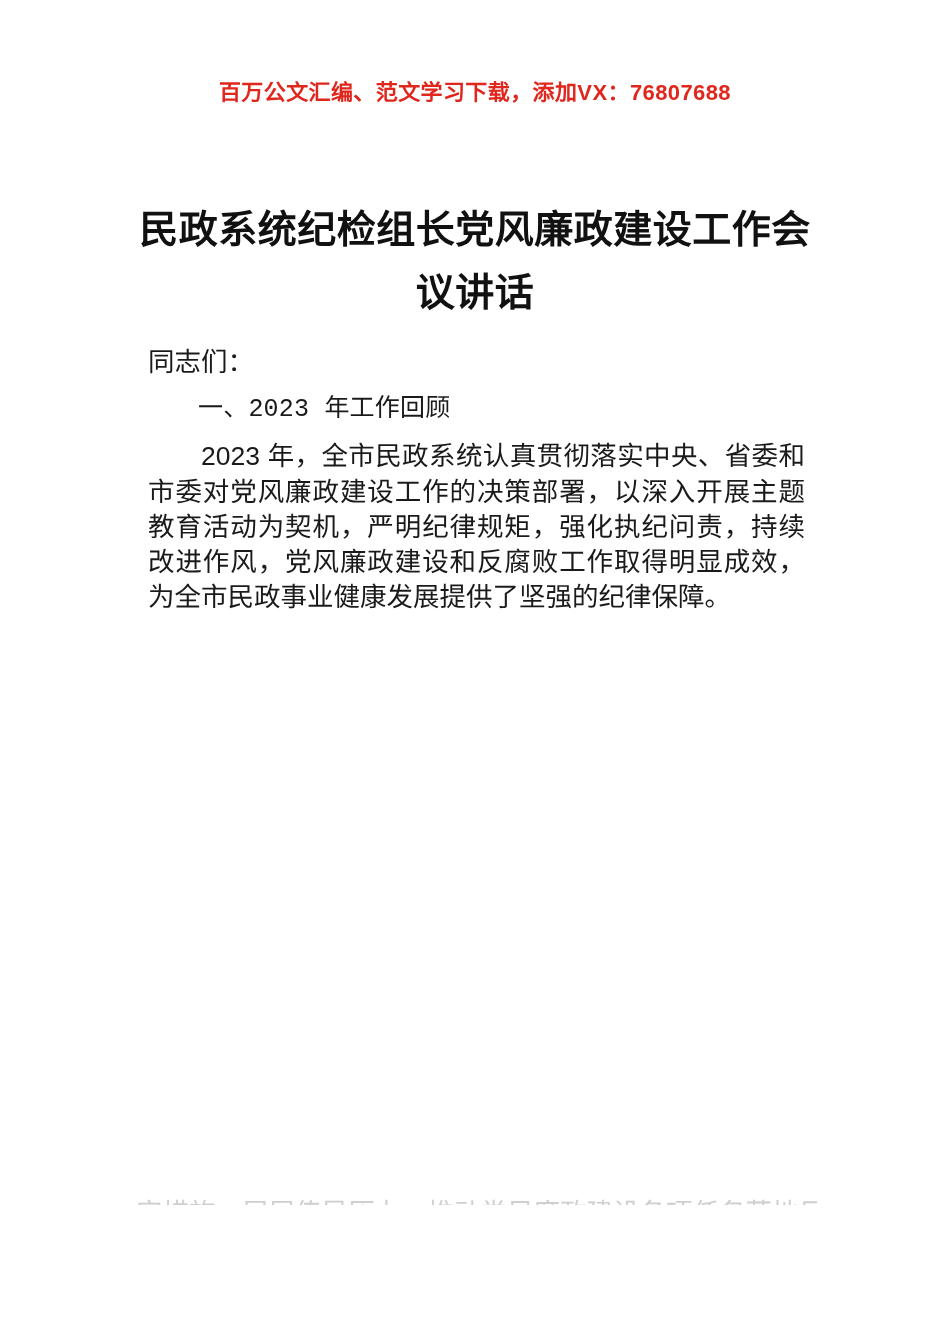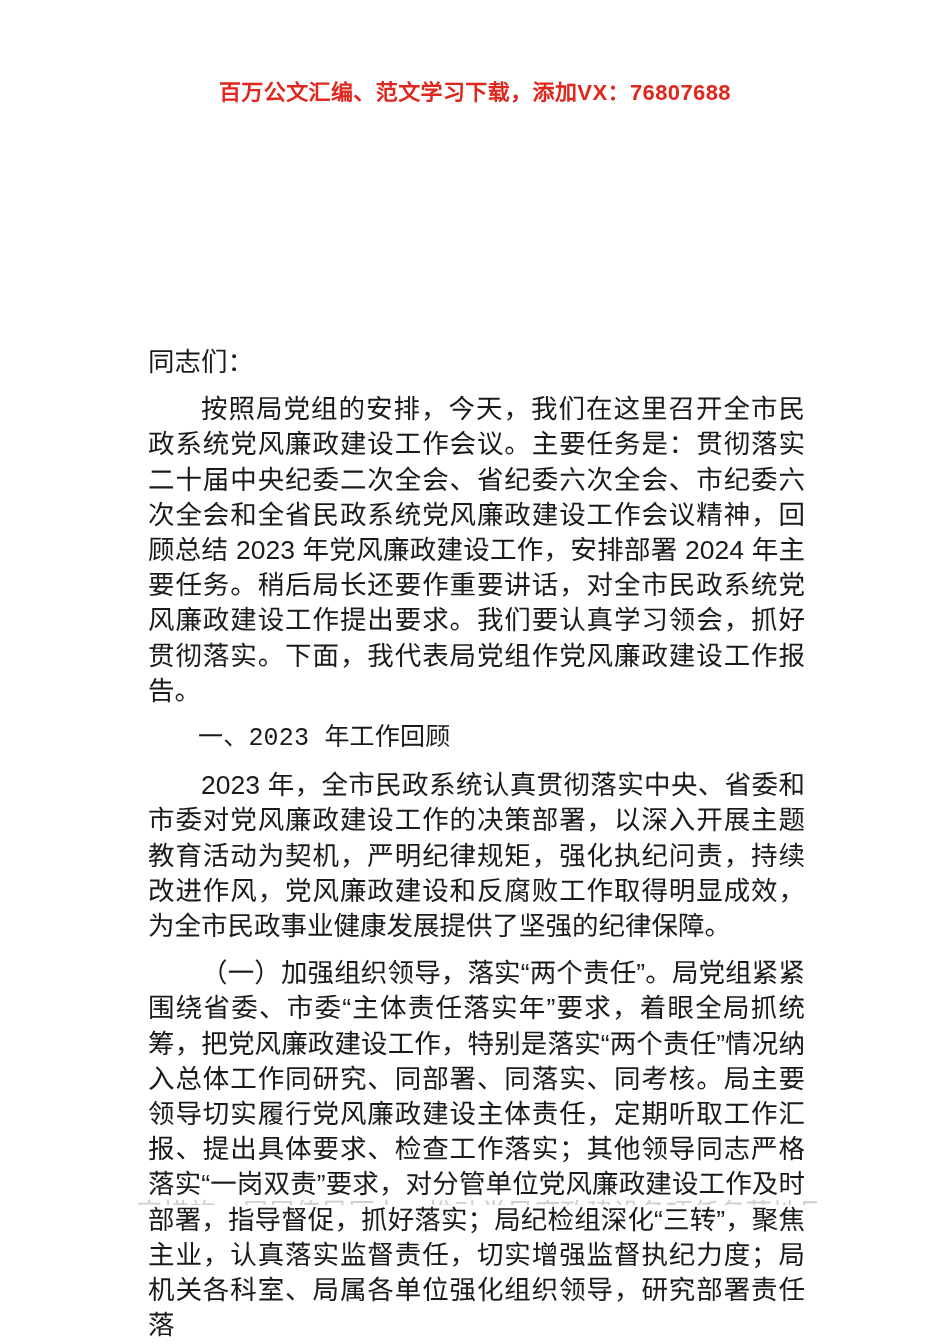--- a/index.html
+++ b/index.html
@@ -101,30 +101,29 @@
     white-space: nowrap;
   }
 </style>
 </head>
 <body>
 
 <div class="page">
 
   <div class="promo-banner">百万公文汇编、范文学习下载，添加VX：76807688</div>
 
+  <h1 class="doc-title">民政系统纪检组长党风廉政建设工作会议讲话</h1>
 
   <div class="doc-body">
 
     <p class="p-flush">同志们：</p>
 
-    <p class="p-indent">按照局党组的安排，今天，我们在这里召开全市民政系统党风廉政建设工作会议。主要任务是：贯彻落实二十届中央纪委二次全会、省纪委六次全会、市纪委六次全会和全省民政系统党风廉政建设工作会议精神，回顾总结 2023 年党风廉政建设工作，安排部署 2024 年主要任务。稍后局长还要作重要讲话，对全市民政系统党风廉政建设工作提出要求。我们要认真学习领会，抓好贯彻落实。下面，我代表局党组作党风廉政建设工作报告。</p>
 
     <p class="section-heading">一、2023 年工作回顾</p>
 
     <p class="p-indent">2023 年，全市民政系统认真贯彻落实中央、省委和市委对党风廉政建设工作的决策部署，以深入开展主题教育活动为契机，严明纪律规矩，强化执纪问责，持续改进作风，党风廉政建设和反腐败工作取得明显成效，为全市民政事业健康发展提供了坚强的纪律保障。</p>
 
-    <p class="p-indent">（一）加强组织领导，落实“两个责任”。局党组紧紧围绕省委、市委“主体责任落实年”要求，着眼全局抓统筹，把党风廉政建设工作，特别是落实“两个责任”情况纳入总体工作同研究、同部署、同落实、同考核。局主要领导切实履行党风廉政建设主体责任，定期听取工作汇报、提出具体要求、检查工作落实；其他领导同志严格落实“一岗双责”要求，对分管单位党风廉政建设工作及时部署，指导督促，抓好落实；局纪检组深化“三转”，聚焦主业，认真落实监督责任，切实增强监督执纪力度；局机关各科室、局属各单位强化组织领导，研究部署责任落</p>
 
   </div>
 
   <div class="clipped-tail">实措施，层层传导压力，推动党风廉政建设各项任务落地见效。</div>
 
 </div>
 
 </body></html>

